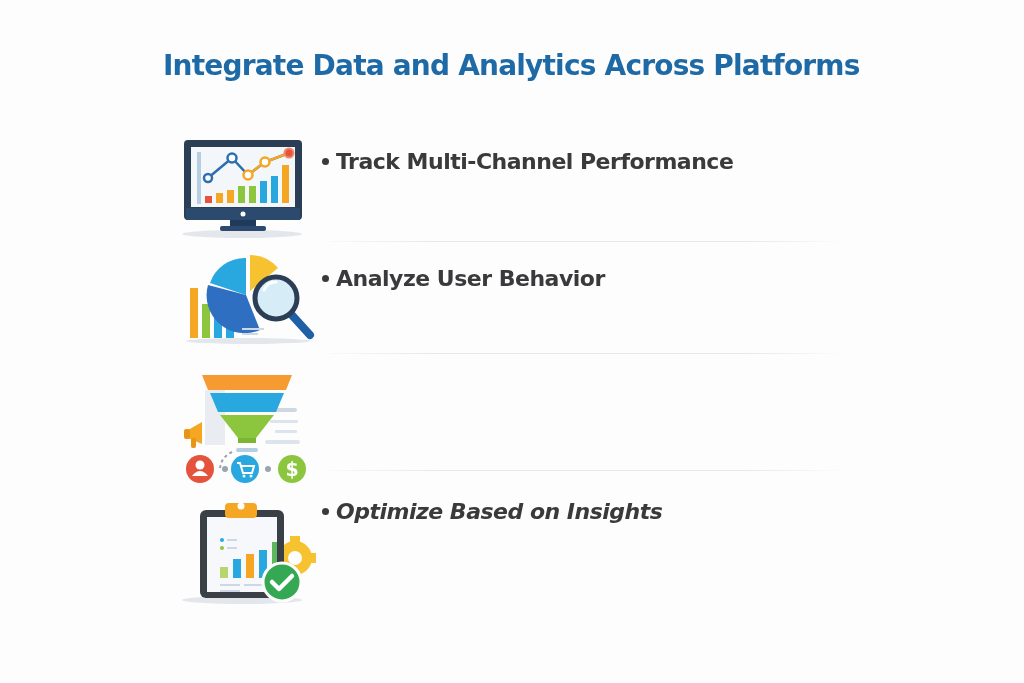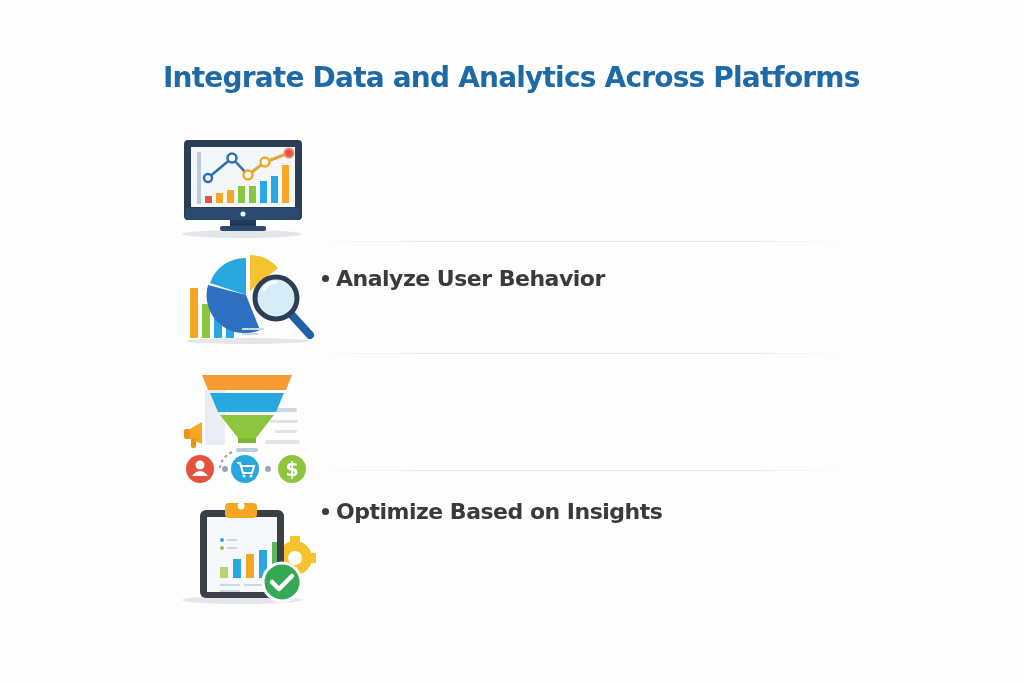--- a/index.html
+++ b/index.html
@@ -11,21 +11,20 @@
       font-family: "DejaVu Sans", sans-serif;
     }
     .title {
       position: absolute;
       left: 163px; top: 49px;
       font-size: 28px;
       font-weight: bold;
       letter-spacing: -0.8px;
       color: #1e6aa6;
       white-space: nowrap;
-      margin-top: 12px;
     }
     .row {
       position: absolute;
       left: 180px;
       width: 680px;
     }
     .icon-box {
       position: absolute;
       left: 0; top: 0;
       width: 140px;
@@ -83,20 +82,23 @@
       <rect x="102" y="27" width="7" height="38" fill="#f5a623"></rect>
       <polyline points="28,40 52,20 68,37 85,24 109,15" fill="none" stroke="#2c6fb0" stroke-width="2.5"></polyline>
       <polyline points="68,37 85,24 109,15" fill="none" stroke="#f5a623" stroke-width="2.5"></polyline>
       <circle cx="28" cy="40" r="4" fill="#fff" stroke="#2c6fb0" stroke-width="2.5"></circle>
       <circle cx="52" cy="20" r="4.5" fill="#fff" stroke="#2c6fb0" stroke-width="2.5"></circle>
       <circle cx="68" cy="37" r="4.5" fill="#fff" stroke="#f5a623" stroke-width="2.5"></circle>
       <circle cx="85" cy="24" r="4.5" fill="#fff" stroke="#f5a623" stroke-width="2.5"></circle>
       <circle cx="109" cy="15" r="4.5" fill="#e5533c" stroke="#f08a6a" stroke-width="2"></circle>
     </svg>
   </div>
+  <div class="item-text" style="top:11px;">
+    <span class="bullet"></span><span>Track Multi-Channel Performance</span>
+  </div>
 </div>
 <div class="divider" style="top:241px; left:330px;"></div>
 
 <div class="row" style="top:250px; height:100px;">
   <div class="icon-box">
     <svg width="140" height="95" viewBox="0 0 140 95">
       <ellipse cx="68" cy="91" rx="62" ry="3" fill="#e3e7ec"></ellipse>
       <rect x="10" y="38" width="8" height="50" fill="#f5a623"></rect>
       <rect x="22" y="54" width="8" height="34" fill="#8cc63f"></rect>
       <rect x="34" y="66" width="8" height="22" fill="#29a8e0"></rect>
@@ -143,21 +145,21 @@
       <path d="M57,93 L60,93 L63,103 L72,103 L74,96 L61,96" fill="none" stroke="#fff" stroke-width="2"></path>
       <circle cx="64" cy="106" r="1.5" fill="#fff"></circle>
       <circle cx="71" cy="106" r="1.5" fill="#fff"></circle>
       <circle cx="112" cy="99" r="14" fill="#8cc63f"></circle>
       <text x="112" y="106" font-size="19" font-weight="bold" fill="#ffffff" text-anchor="middle" font-family="DejaVu Sans, sans-serif">$</text>
     </svg>
   </div>
 </div>
 <div class="divider" style="top:470px; left:330px;"></div>
 
-<div class="row" style="top:498px; height:110px;">
+<div class="row" style="top:498px; height:110px;font-style:italic;">
   <div class="icon-box">
     <svg width="140" height="110" viewBox="0 0 140 110">
       <ellipse cx="62" cy="102" rx="60" ry="4" fill="#e3e7ec"></ellipse>
       <g fill="#f7c230">
         <circle cx="115" cy="60" r="17"></circle>
         <rect x="110" y="38" width="10" height="8"></rect>
         <rect x="110" y="74" width="10" height="8"></rect>
         <rect x="128" y="55" width="8" height="10"></rect>
       </g>
       <circle cx="115" cy="60" r="7" fill="#fdfdfd"></circle>

